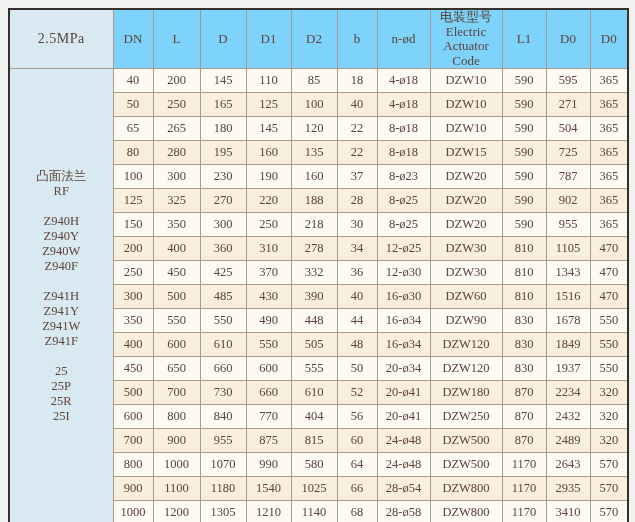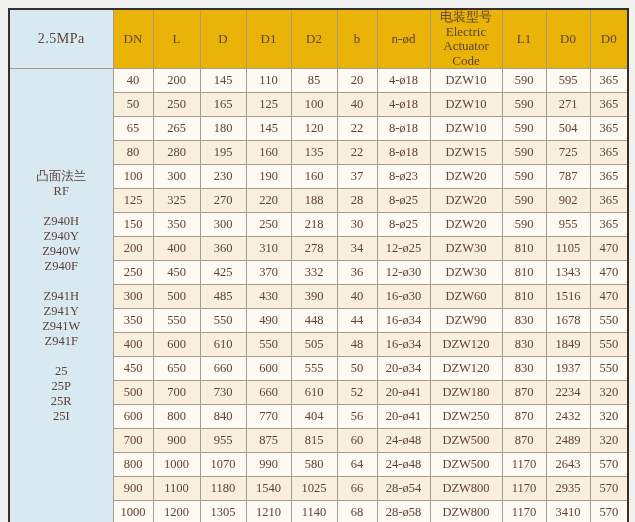--- a/index.html
+++ b/index.html
@@ -23,21 +23,21 @@
   }
   th, td {
     border: 1px solid #a89b8a;
     text-align: center;
     vertical-align: middle;
     padding: 0;
     overflow: hidden;
   }
   thead th {
     height: 44px;
-    background: #eab308;
+    background: #7dd3fc;
     font-weight: normal;
     font-size: 13px;
     line-height: 1.12;
     white-space: pre-line;
   }
   thead th.spec-cell {
     background: #d8e9f2;
     font-size: 14px;
     letter-spacing: 0.5px;
     margin-top: 8px;
@@ -112,21 +112,21 @@
 
 25
 25P
 25R
 25I</td>
           <td>40</td>
           <td>200</td>
           <td>145</td>
           <td>110</td>
           <td>85</td>
-          <td>20</td>
+          <td>18</td>
           <td>4-ø18</td>
           <td>DZW10</td>
           <td>590</td>
           <td>595</td>
           <td>365</td>
         </tr>
         <tr class="alt">
           <td>50</td>
           <td>250</td>
           <td>165</td>

